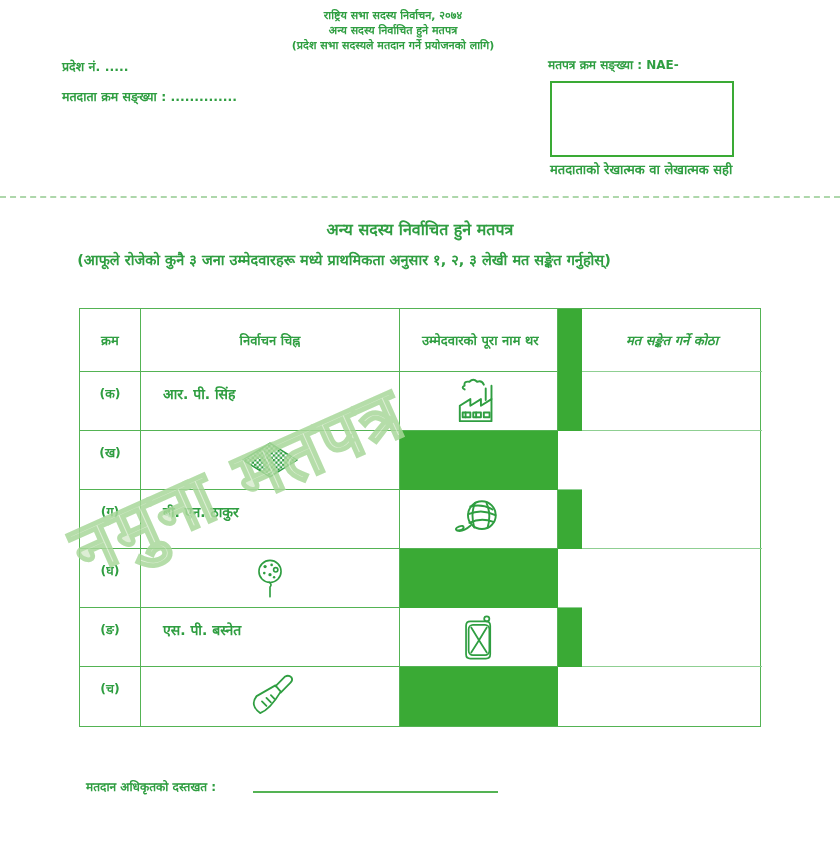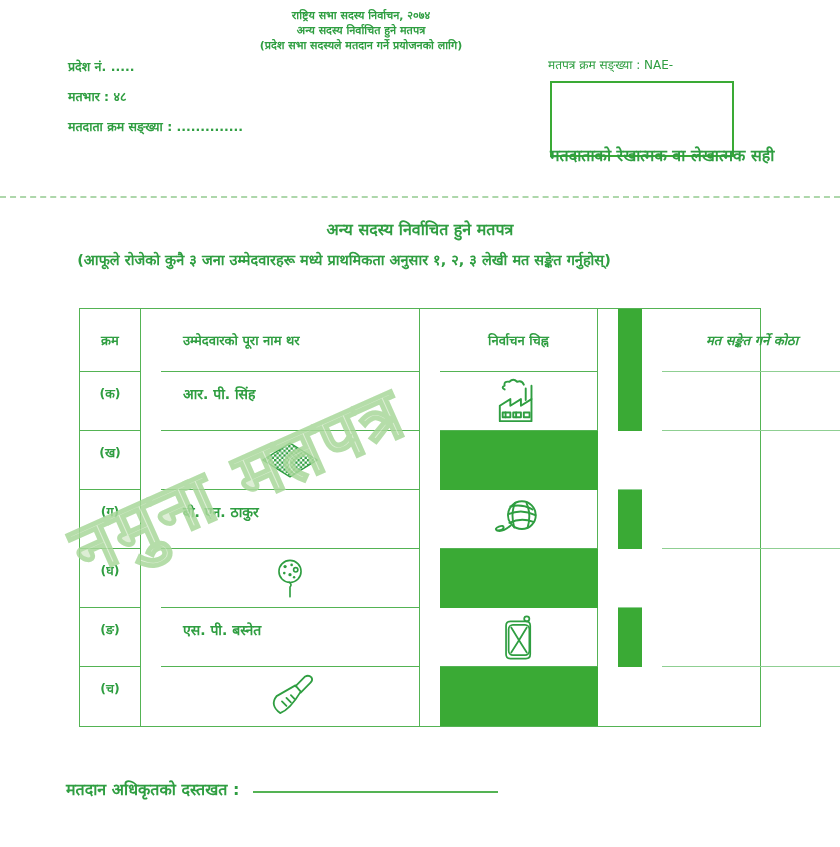--- a/index.html
+++ b/index.html
@@ -13,40 +13,40 @@
   .page{
     position:relative;
     width:840px;height:847px;
     background:#ffffff;
     font-family:"DejaVu Sans","Liberation Sans",sans-serif;
     color:var(--green);
     overflow:hidden;
   }
   .abs{position:absolute;}
   
-  .doc-header{left:0;top:8px;width:722px;text-align:center;font-weight:bold;}
+  .doc-header{left:0;top:8px;width:722px;text-align:center;font-weight:bold;padding-left:32px;}
   .doc-header div{font-size:11px;line-height:15px;}
   
-  .meta-left{left:62px;top:58px;font-weight:bold;font-size:12.5px;margin-left:6px;}
+  .meta-left{left:62px;top:58px;font-weight:bold;font-size:12.5px;}
   .meta-left div{margin-bottom:13px;}
-  .meta-right-label{left:548px;top:56px;font-weight:normal;font-size:12px;}
+  .meta-right-label{left:548px;top:56px;font-weight:bold;font-size:12px;}
   .stamp-box{left:550px;top:81px;width:180px;height:72px;border:2px solid var(--band);background:#fff;}
-  .stamp-caption{left:550px;top:144px;font-weight:bold;font-size:16px;}
+  .stamp-caption{left:550px;top:160px;font-weight:bold;font-size:13px;}
   
   .perforation{left:0;top:196px;width:840px;height:0;border-top:2px dashed #aed7ab;}
   
   .ballot-title{left:0;top:218px;width:840px;text-align:center;font-weight:bold;font-size:16px;}
   .ballot-instruction{left:0;top:249px;width:688px;text-align:center;font-weight:bold;font-size:14.5px;}
   
   .ballot-table{
     left:79px;top:308px;width:682px;
     border:1.5px solid var(--border);
     box-sizing:border-box;
   }
-  .row{display:grid;grid-template-columns:61px 259px 158px 24px 180px;gap:20px;}
+  .row{display:grid;grid-template-columns:61px 259px 158px 24px 180px;}
   .cell{
     box-sizing:border-box;
     border-right:1px solid var(--border);
     border-bottom:1px solid var(--border);
     display:flex;
   }
   .cell:last-child{border-right:none;}
   .row:last-child .cell{border-bottom:none;}
   .head-row .cell{height:63px;align-items:center;font-weight:bold;font-size:13px;}
   .data-row .cell{height:59px;}
@@ -69,54 +69,53 @@
     font-size:72px;font-weight:bold;letter-spacing:3px;
     color:var(--wm-fill);
     -webkit-text-stroke:2.5px var(--wm-stroke);
     text-stroke:2.5px var(--wm-stroke);
     white-space:nowrap;
     opacity:.85;
     pointer-events:none;
     z-index:5;
   }
   
-  .footer-label{left:66px;top:778px;font-weight:bold;font-size:16px;}
+  .footer-label{left:86px;top:778px;font-weight:bold;font-size:12px;}
   .signature-line{left:253px;top:791px;width:245px;height:2px;background:var(--border);}
 </style>
 </head>
 <body>
 
 <div class="page">
 
   <div class="abs doc-header">
     <div>राष्ट्रिय सभा सदस्य निर्वाचन, २०७४</div>
     <div>अन्य सदस्य निर्वाचित हुने मतपत्र</div>
     <div>(प्रदेश सभा सदस्यले मतदान गर्ने प्रयोजनको लागि)</div>
   </div>
 
   <div class="abs meta-left">
     <div>प्रदेश नं. .....</div>
-    <div>मतभार : ४८</div>
     <div>मतदाता क्रम सङ्ख्या : ..............</div>
   </div>
 
   <div class="abs meta-right-label">मतपत्र क्रम सङ्ख्या : NAE-</div>
   <div class="abs stamp-box"></div>
   <div class="abs stamp-caption">मतदाताको रेखात्मक वा लेखात्मक सही</div>
 
   <div class="abs perforation"></div>
 
   <div class="abs ballot-title">अन्य सदस्य निर्वाचित हुने मतपत्र</div>
   <div class="abs ballot-instruction">(आफूले रोजेको कुनै ३ जना उम्मेदवारहरू मध्ये प्राथमिकता अनुसार १, २, ३ लेखी मत सङ्केत गर्नुहोस्)</div>
 
   <div class="abs ballot-table">
     <div class="row head-row">
       <div class="cell c-serial">क्रम</div>
+      <div class="cell c-symbol">निर्वाचन चिह्न</div>
       <div class="cell c-name">उम्मेदवारको पूरा नाम थर</div>
-      <div class="cell c-symbol">निर्वाचन चिह्न</div>
       <div class="cell c-band"></div>
       <div class="cell c-vote">मत सङ्केत गर्ने कोठा</div>
     </div>
 
     <div class="row data-row">
       <div class="cell c-serial">(क)</div>
       <div class="cell c-name">आर. पी. सिंह</div>
       <div class="cell c-symbol">
           <span class="sym">
             <svg width="58" height="48" viewBox="0 0 60 50">

